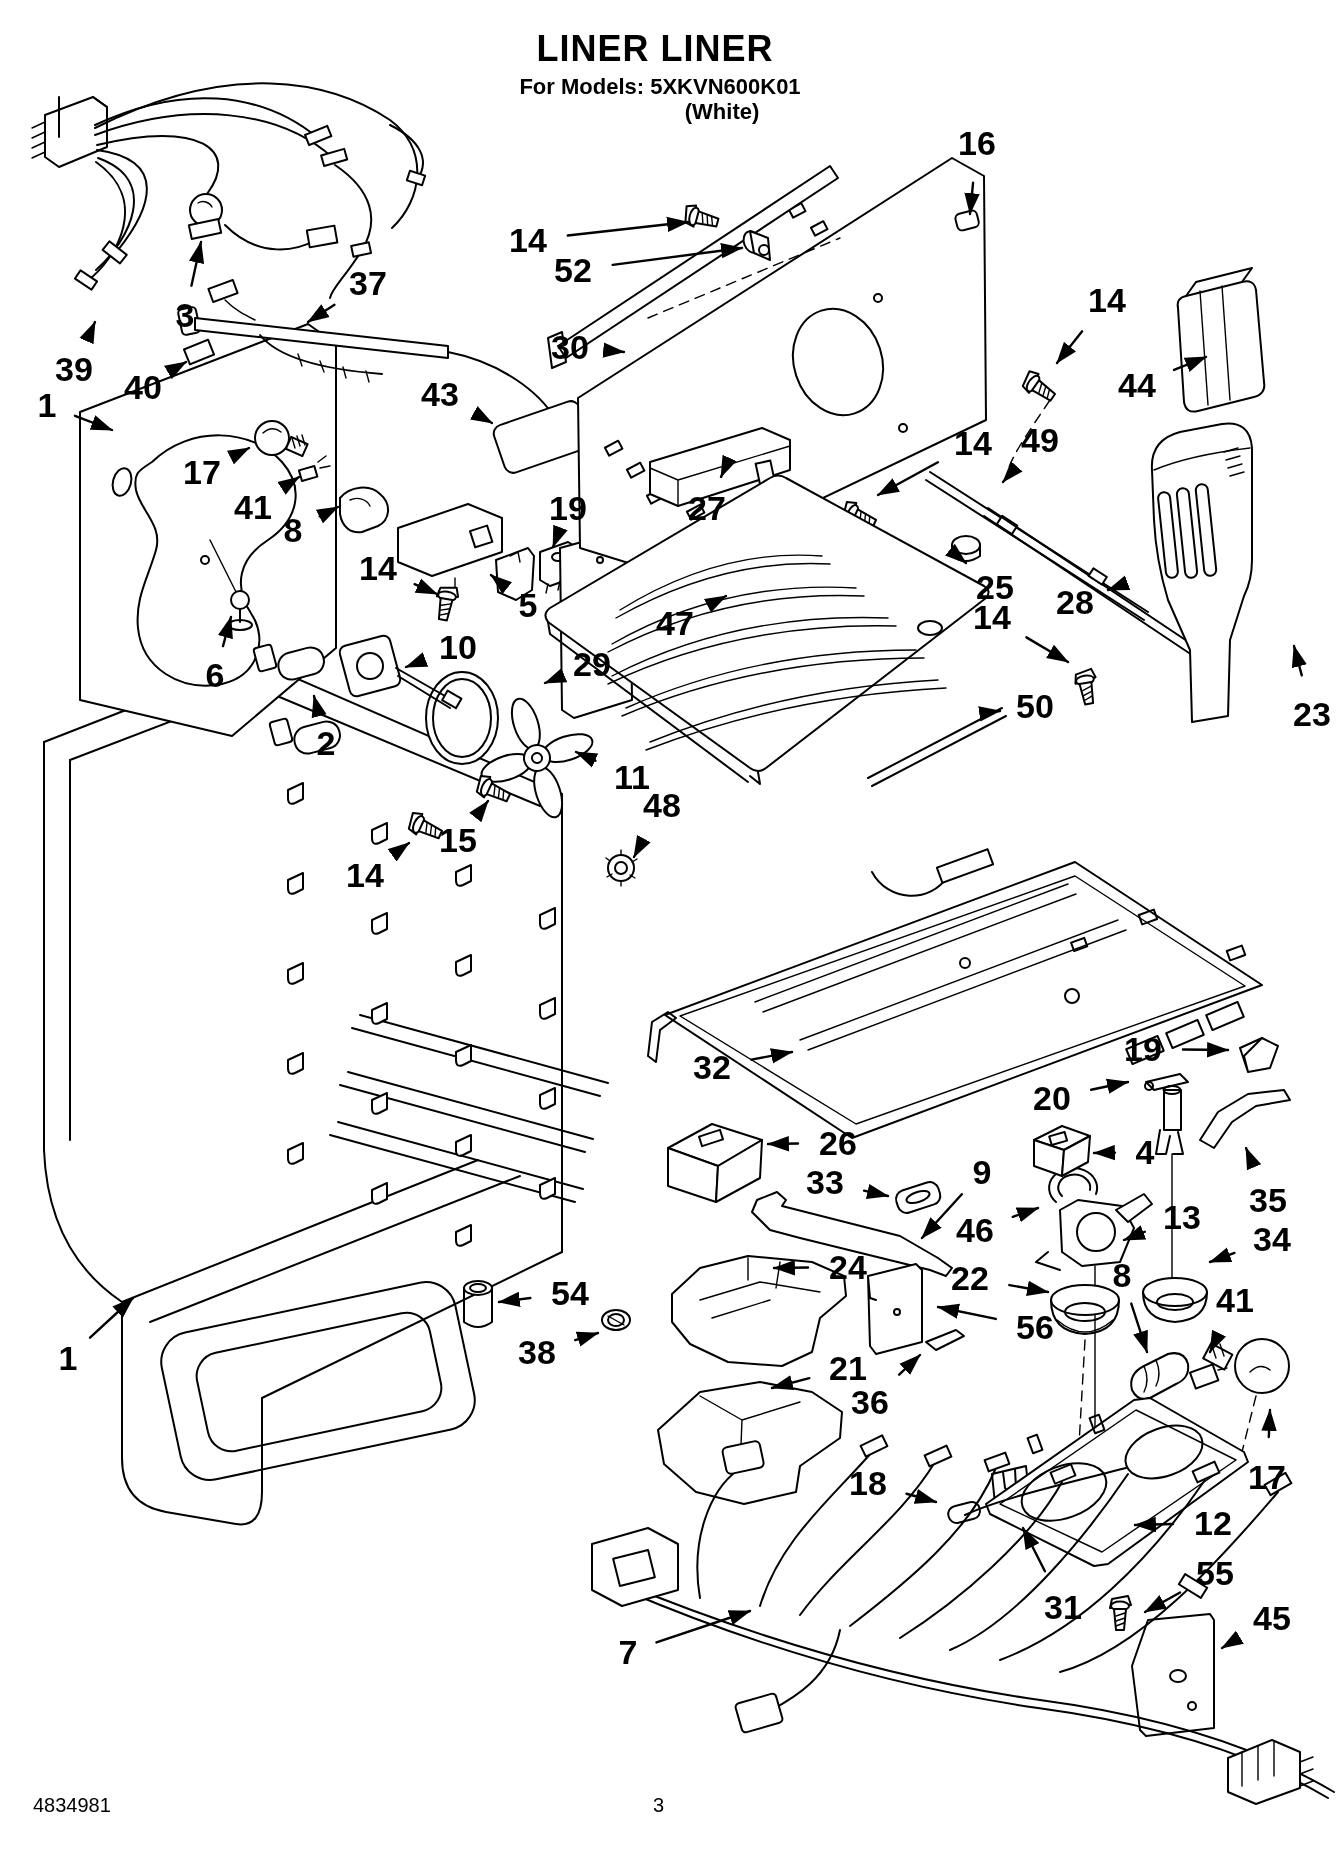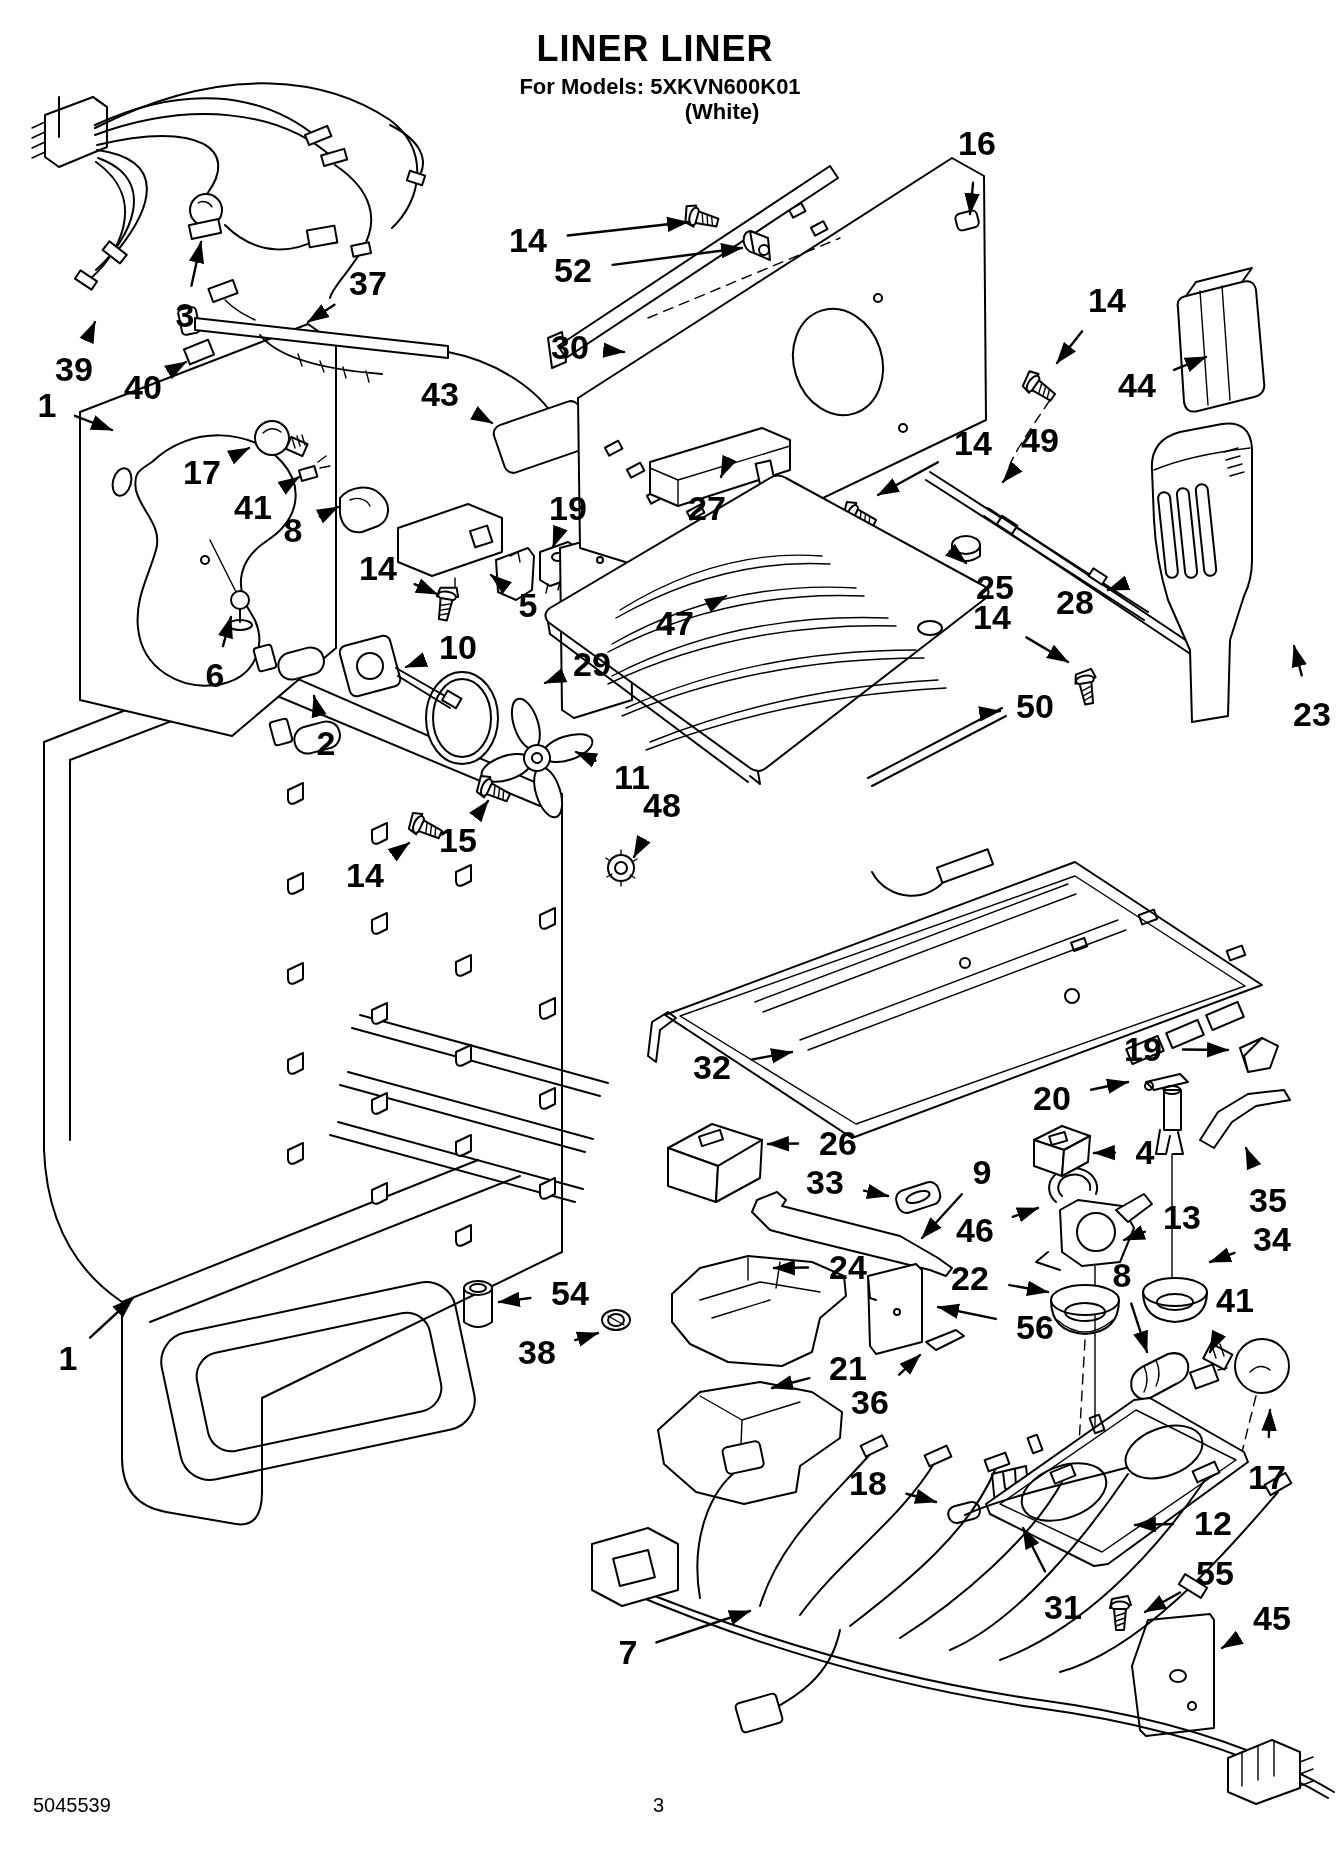--- a/index.html
+++ b/index.html
@@ -537,14 +537,14 @@
       <text x="1215" y="1585" class="callout">55</text>
       <line x1="1237.7002829714982" y1="1638.579830217101" x2="1222" y2="1648" class="leader" marker-end="url(#ah)"></line>
       <text x="1272" y="1630" class="callout">45</text>
       <line x1="656.4371039342798" y1="1642.4432683499551" x2="750" y2="1611" class="leader" marker-end="url(#ah)"></line>
       <text x="628" y="1664" class="callout">7</text>
       <line x1="90.04410333882464" y1="1337.651596918008" x2="133" y2="1298" class="leader" marker-end="url(#ah)"></line>
       <text x="68" y="1370" class="callout">1</text>
     </g>
 </svg>
 
-<div class="ftr" id="docnum">5045539</div>
+<div class="ftr" id="docnum">4834981</div>
 <div class="ftr" id="pagenum">3</div>
 
 </body></html>

